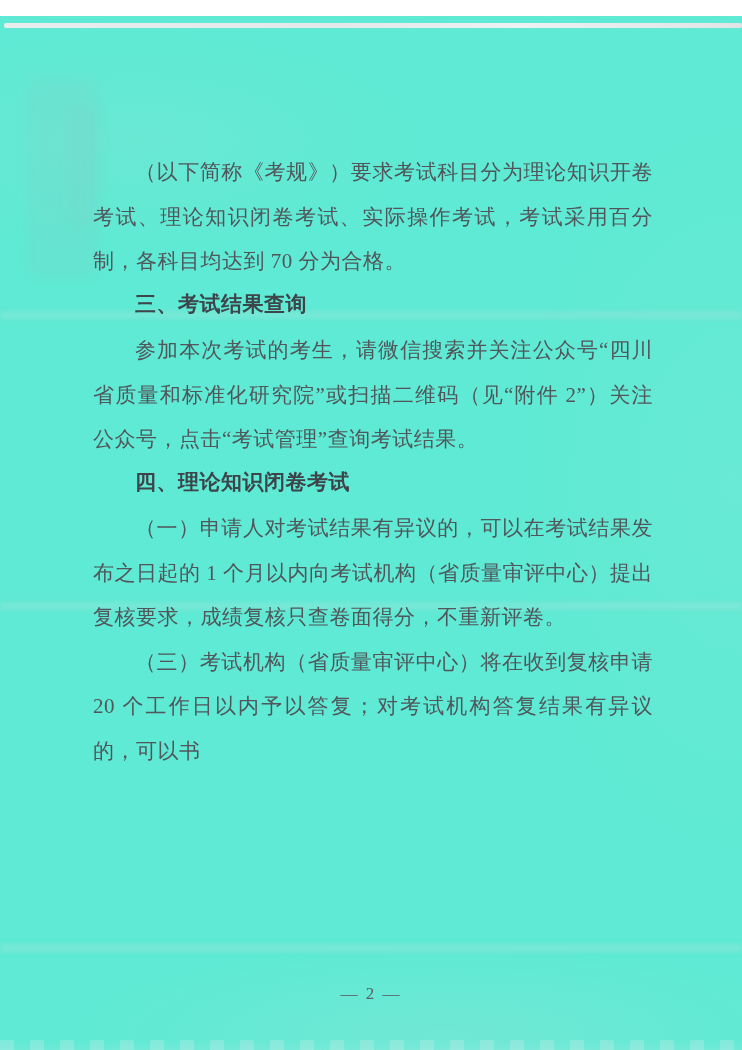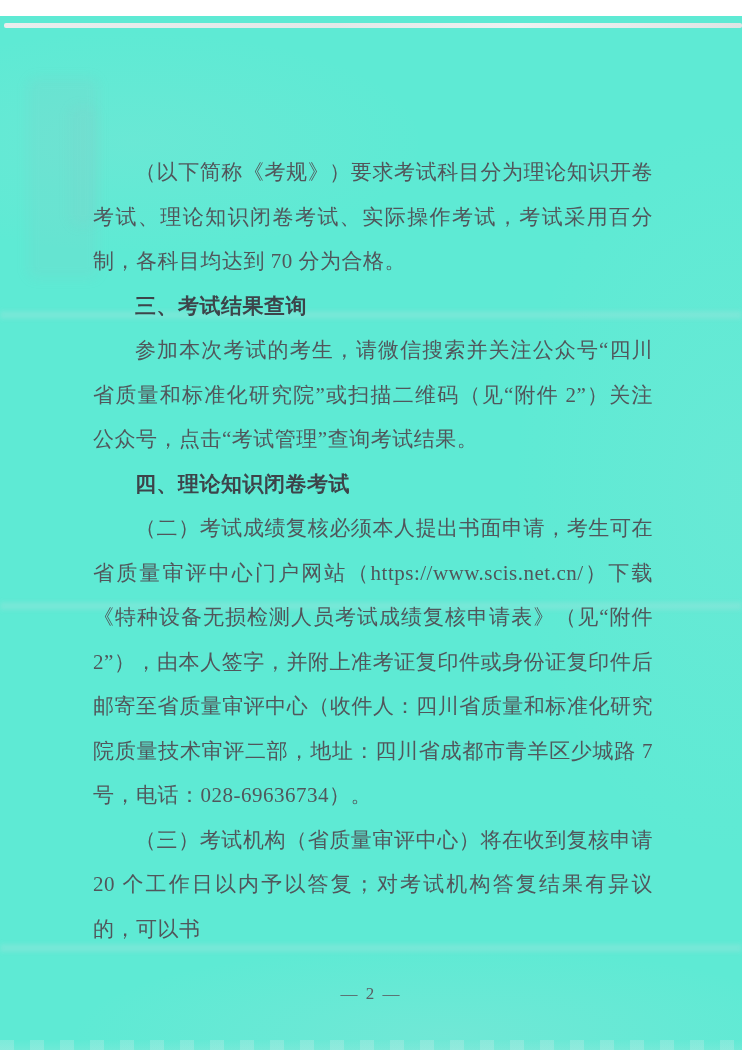--- a/index.html
+++ b/index.html
@@ -70,21 +70,21 @@
     text-indent: 2em;
     letter-spacing: 0.5px;
   }
   .body-para {
     color: #51565b;
     font-family: "Liberation Serif", serif;
     font-weight: 400;
   }
   .section-heading {
     color: #3d444a;
-    font-family: Liberation Sans, sans-serif;
+    font-family: Liberation Mono, monospace;
     font-weight: 700;
     letter-spacing: 1px;
   }
   .footer {
     position: absolute;
     left: 0; right: 0;
     top: 968px;
     text-align: center;
     font-size: 17px;
     color: #5a6065;
@@ -106,22 +106,22 @@
 
   <div class="content">
     <p class="body-para">（以下简称《考规》）要求考试科目分为理论知识开卷考试、理论知识闭卷考试、实际操作考试，考试采用百分制，各科目均达到 70 分为合格。</p>
 
     <h3 class="section-heading">三、考试结果查询</h3>
 
     <p class="body-para">参加本次考试的考生，请微信搜索并关注公众号“四川省质量和标准化研究院”或扫描二维码（见“附件 2”）关注公众号，点击“考试管理”查询考试结果。</p>
 
     <h3 class="section-heading">四、理论知识闭卷考试</h3>
 
+    <p class="body-para">（一）申请人对考试结果有异议的，可以在考试结果发布之日起的 1 个月以内向考试机构（省质量审评中心）提出复核要求，成绩复核只查卷面得分，不重新评卷。</p>
 
-    <p class="body-para">（二）考试成绩复核必须本人提出书面申请，考生可在省质量审评中心门户网站（https://www.scis.net.cn/）下载《特种设备无损检测人员考试成绩复核申请表》（见“附件 2”），由本人签字，并附上准考证复印件或身份证复印件后邮寄至省质量审评中心（收件人：四川省质量和标准化研究院质量技术审评二部，地址：四川省成都市青羊区少城路 7 号，电话：028-69636734）。</p>
 
     <p class="body-para">（三）考试机构（省质量审评中心）将在收到复核申请 20 个工作日以内予以答复；对考试机构答复结果有异议的，可以书</p>
   </div>
 
   <div class="footer">— 2 —</div>
 
   <div class="bottom-mottle"></div>
 </div>
 
 </body></html>

